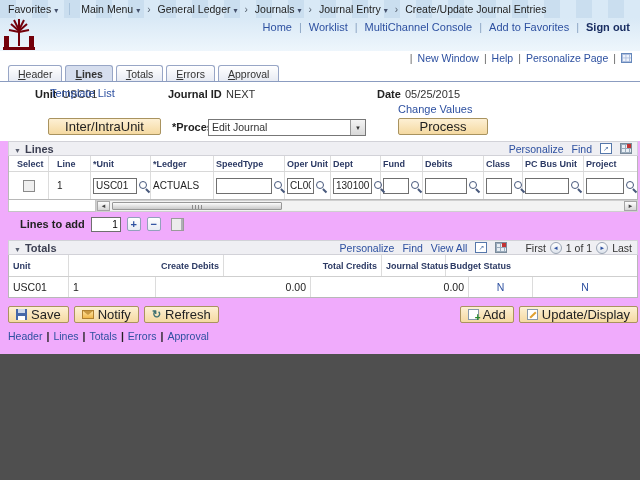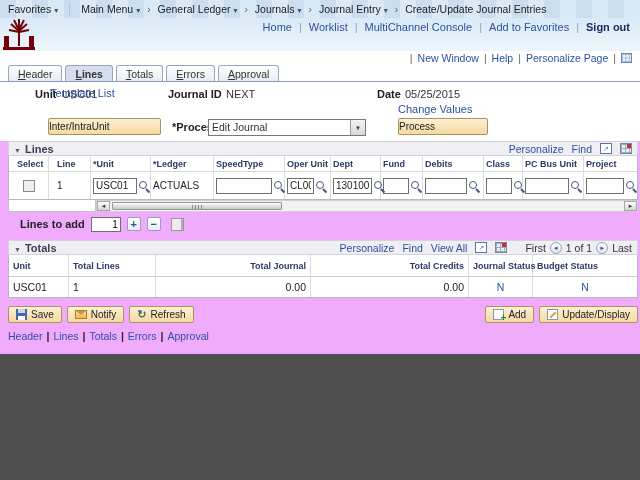--- a/index.html
+++ b/index.html
@@ -43,21 +43,21 @@
     padding:2px 9px 1px; background:linear-gradient(#ffffff,#e8ebf3); cursor:pointer; font-size:10.5px; color:#333; }
   .tab::first-letter { text-decoration:underline; }
   .tab.active { background:#d6deee; font-weight:bold; }
 
   
   .jheader { position:relative; height:59px; background:#fff; font-size:11px; }
   .jheader .lbl { font-weight:bold; color:#222; }
   .jheader a { color:#2d50a0; text-decoration:none; cursor:pointer; }
   .abs { position:absolute; white-space:nowrap; }
   .btn-tan { background:linear-gradient(#fdf0d4,var(--button-face,#f5d9a1)); border:1px solid var(--button-border,#a9935f);
-    border-radius:2px; font-size:10px; color:#222; cursor:pointer; padding:1px 4px; }
+    border-radius:2px; font-size:13px; color:#222; text-align:center; cursor:pointer; padding:1px 4px; }
   .pssel { display:flex; width:158px; height:17px; border:1px solid #777; background:#fff; cursor:pointer; }
   .pssel-text { flex:1; padding:1px 3px; font-size:10.5px; overflow:hidden; white-space:nowrap; }
   .pssel-btn { width:15px; background:linear-gradient(#f4f4f4,#d8d8d8); border-left:1px solid #999; display:flex; align-items:center; justify-content:center; }
   .pssel-btn::before { content:"▼"; font-size:6px; color:#333; }
 
   
   .secbar { margin:0 2px 0 8px; height:15px; background:#efeff3; border:1px solid #d2d2d8; display:flex; align-items:center; padding:0 5px; }
   .secbar .tri { cursor:pointer; margin-right:4px; }
   .tri::before { content:"▼"; font-size:7px; color:#5a6070; }
   .secbar .title { font-weight:bold; color:#3c3f52; font-size:11px; }
@@ -376,22 +376,21 @@
         <span class="navbtn prev"></span>
         <span style="color:#333;">1 of 1</span>
         <span class="navbtn next"></span>
         <span style="color:#333;">Last</span>
       </span>
     </div>
 
     <div class="tgrid">
       <div class="trow head">
         <span class="tc thc t0">Unit</span>
-        <span class="tc thc t1">Total Lines</span>
-        <span class="tc thc t2 ralign">Total Journal</span>
+        <span class="tc thc t2 ralign">Create Debits</span>
         <span class="tc thc t3 ralign">Total Credits</span>
         <span class="tc thc t4">Journal Status</span>
         <span class="tc thc t5">Budget Status</span>
       </div>
       <div class="trow data">
         <span class="tc t0 tval">USC01</span>
         <span class="tc t1 tval">1</span>
         <span class="tc t2 tval ralign">0.00</span>
         <span class="tc t3 tval ralign">0.00</span>
         <span class="tc t4 calign">

